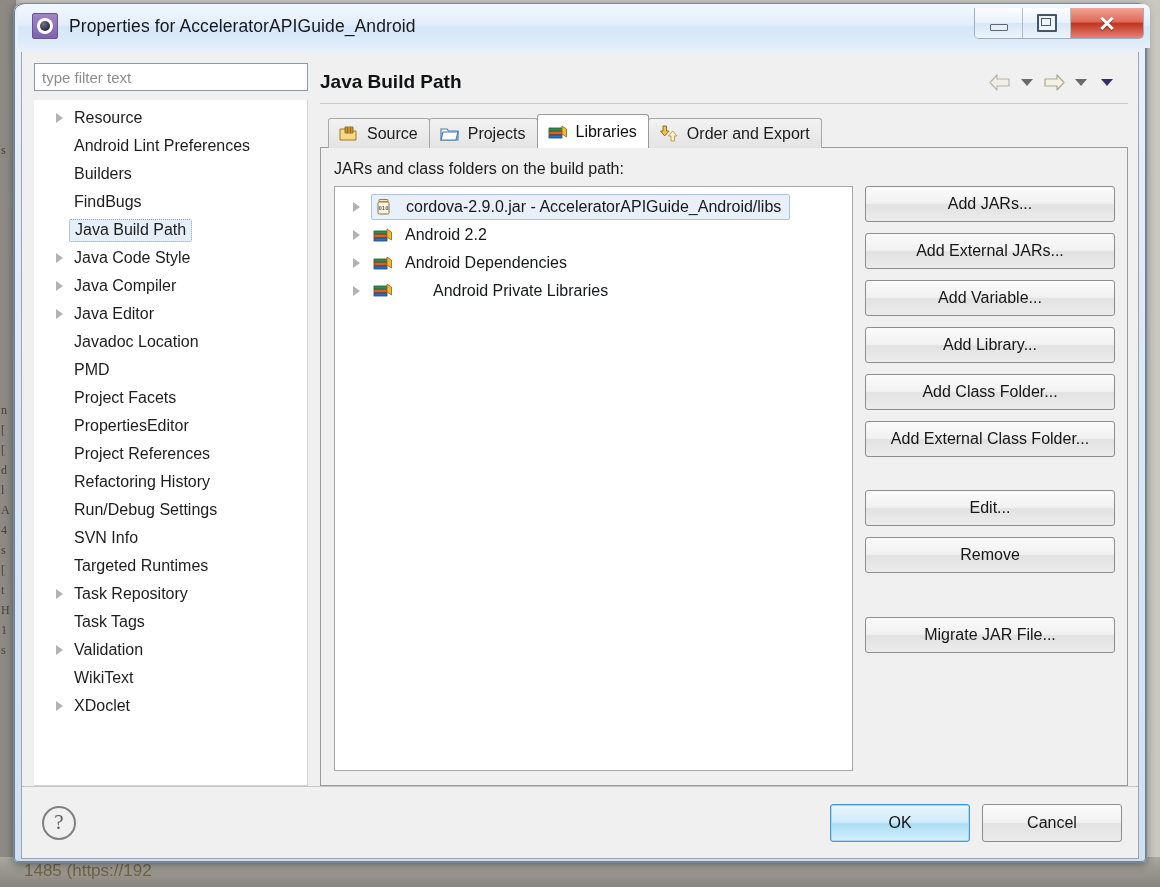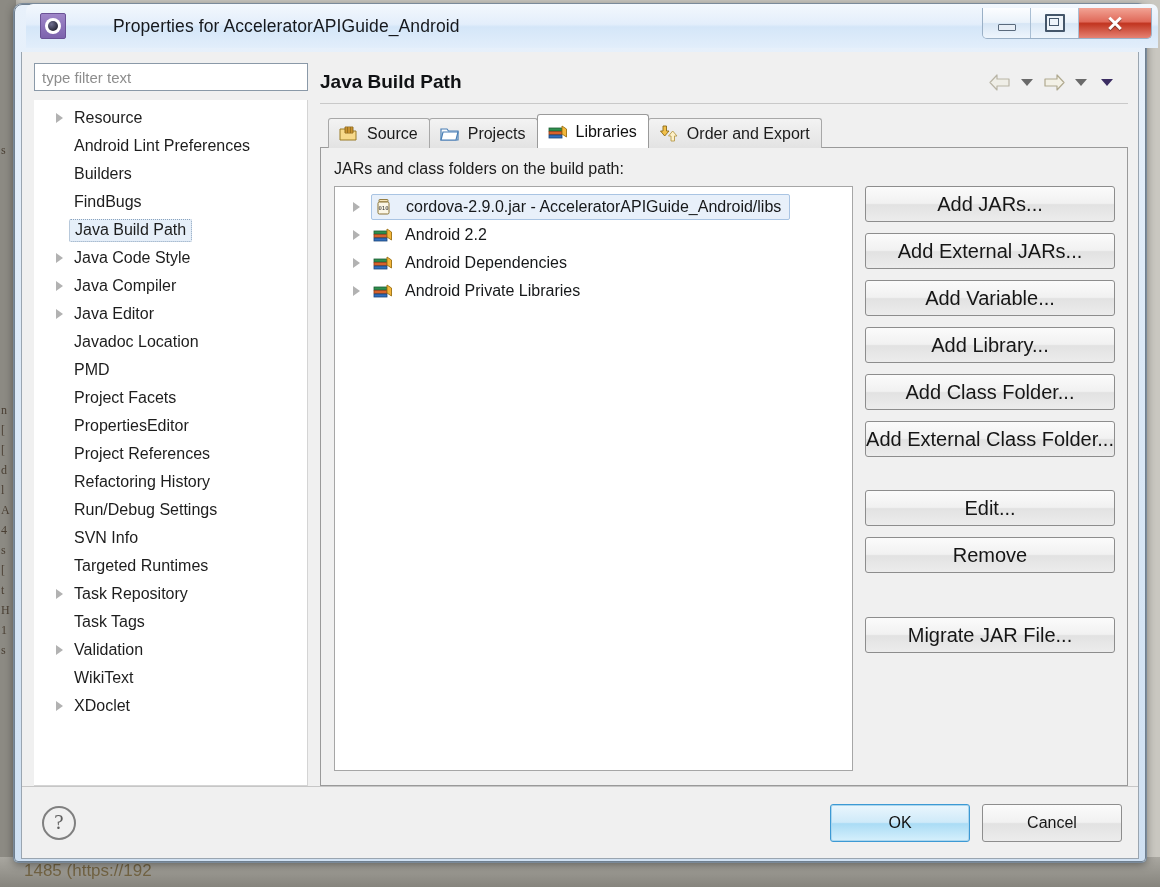--- a/index.html
+++ b/index.html
@@ -71,29 +71,28 @@
     position: absolute;
     inset: 0;
     border: 1px solid #6f7f8f;
     border-radius: 8px 8px 4px 4px;
     pointer-events: none;
   }
 
   
   #titlebar {
     position: absolute;
-    left: 12px; top: 0;
+    left: 4px; top: 0;
     width: 1132px; height: 44px;
     border-radius: 7px 7px 0 0;
     background: linear-gradient(180deg, #f3f8fd 0%, #e3eefb 46%, #d4e6f8 52%, #e2eefb 100%);
     display: flex;
     align-items: center;
     box-sizing: border-box;
     padding-left: 14px;
-    gap: 36px;
   }
   #app-icon {
     width: 26px; height: 26px;
     flex: 0 0 26px;
     background: linear-gradient(180deg, #9f86c9, #7c63ad);
     border: 1px solid #6a5296;
     border-radius: 2px;
     position: relative;
     box-sizing: border-box;
   }
@@ -413,21 +412,21 @@
     flex: 0 0 250px;
     display: flex;
     flex-direction: column;
   }
   .side-btn {
     height: 36px;
     margin-bottom: 11px;
     background: linear-gradient(180deg, #fbfbfb 0%, #f1f1f1 48%, #e2e2e2 52%, #ececec 100%);
     border: 1px solid #8d8d8d;
     border-radius: 3px;
-    font-size: 20px;
+    font-size: 16px;
     color: #161616;
     display: flex;
     align-items: center;
     justify-content: center;
     box-sizing: border-box;
     font-family: "Liberation Sans", sans-serif;
     white-space: nowrap;
   }
   .side-btn.gap-before { margin-top: 22px; }
   .side-btn.gap-before2 { margin-top: 33px; }
@@ -773,21 +772,21 @@
                         <rect x="1" y="12" width="13" height="3" fill="#2f6fbf" stroke="#1d4477" stroke-width=".8"></rect>
                         <path d="M14 3 L18.5 6 L18.5 14 L14 11 Z" fill="#f3b63a" stroke="#9a7113" stroke-width=".9"></path>
                       </svg></span>
                     <span class="jar-name">Android Dependencies</span>
                   </span>
                 </div>
                 <div class="jar-row">
                   <div class="jar-arrow">
                     <div class="tri"></div>
                   </div>
-                  <span class="" style="display: flex; align-items: center;">
+                  <span class="" style="display: flex;  gap: 28px;">
                     <span class="jar-icon"><svg width="20" height="18" viewBox="0 0 20 18">
                         <rect x="1" y="5" width="13" height="3" fill="#2f8f4e" stroke="#1d5c33" stroke-width=".8"></rect>
                         <rect x="1" y="8.5" width="13" height="3" fill="#d9622a" stroke="#8d3c14" stroke-width=".8"></rect>
                         <rect x="1" y="12" width="13" height="3" fill="#2f6fbf" stroke="#1d4477" stroke-width=".8"></rect>
                         <path d="M14 3 L18.5 6 L18.5 14 L14 11 Z" fill="#f3b63a" stroke="#9a7113" stroke-width=".9"></path>
                       </svg></span>
                     <span class="jar-name">Android Private Libraries</span>
                   </span>
                 </div>
               </div>

